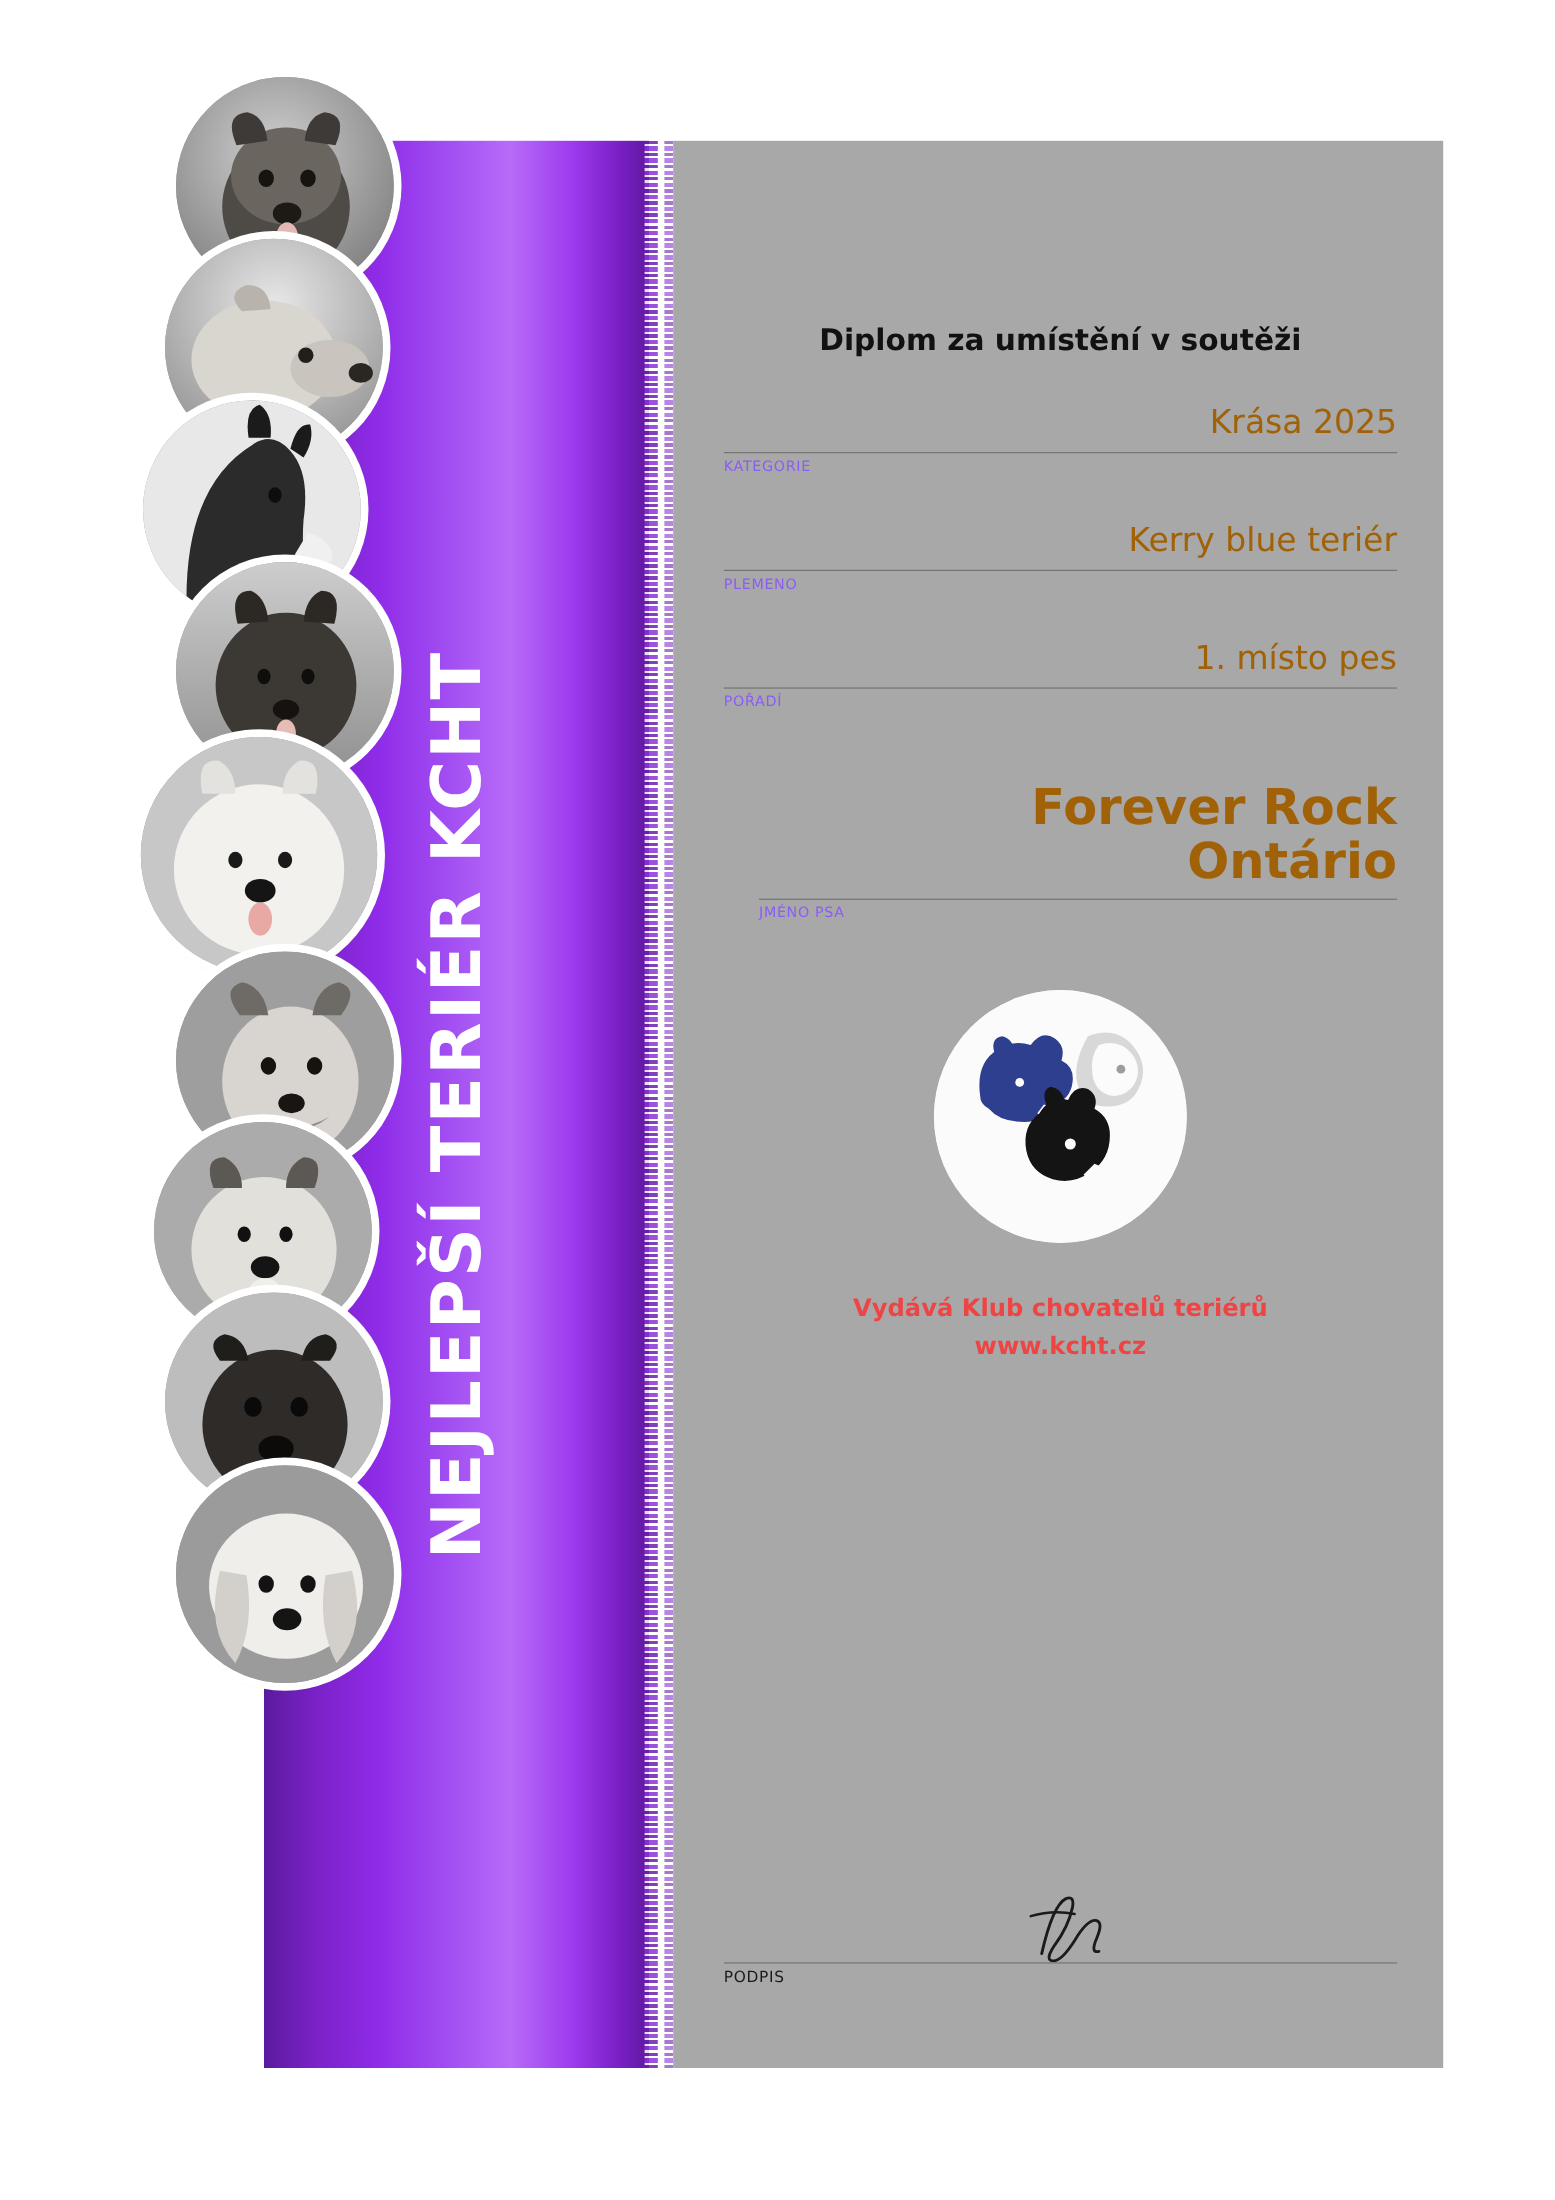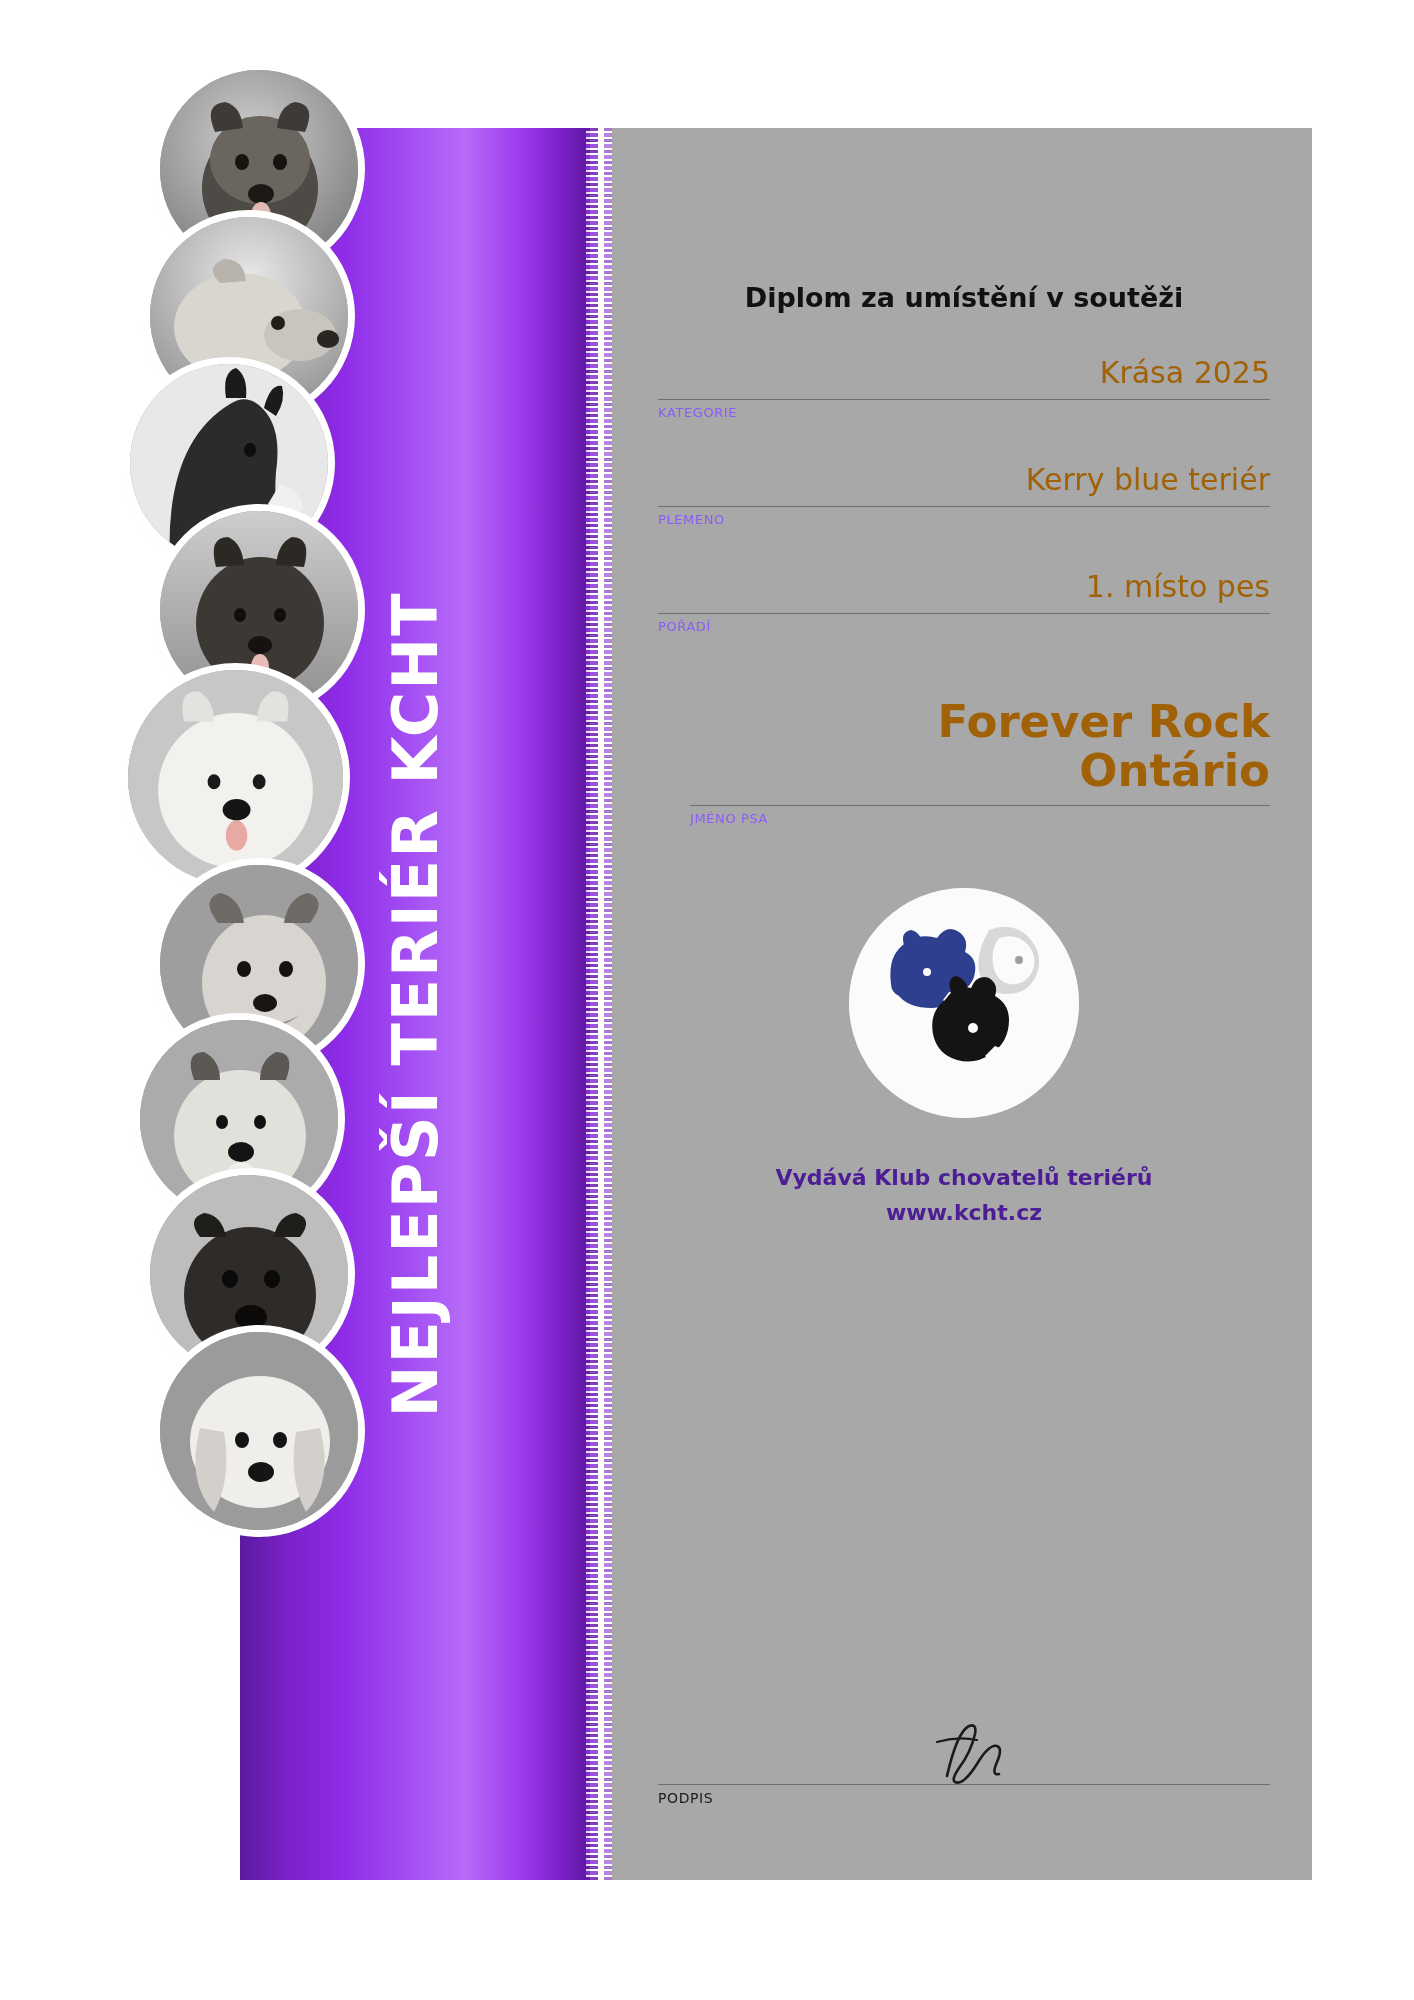--- a/index.html
+++ b/index.html
@@ -101,21 +101,21 @@
     height: 1752px;
     background: #a8a8a8;
   }
 
   .content {
     position: absolute;
     left: 612px;
     top: 128px;
     width: 704px;
     height: 1752px;
-    padding: 4px 46px;
+    padding: 16px 46px;
     box-sizing: border-box;
   }
 
   .diploma-title {
     margin-top: 150px;
     text-align: center;
     font-size: 27px;
     font-weight: bold;
     color: #111;
   }
@@ -164,21 +164,21 @@
     position: relative;
     overflow: hidden;
   }
   .logo svg { position: absolute; inset: 0; }
 
   .publisher {
     margin-top: 42px;
     text-align: center;
     font-size: 22px;
     font-weight: bold;
-    color: #4c1d95;
+    color: #ef4444;
     line-height: 1.6;
   }
 
   .signature-block {
     position: absolute;
     left: 46px;
     right: 46px;
     bottom: 74px;
   }
   .signature-mark {

